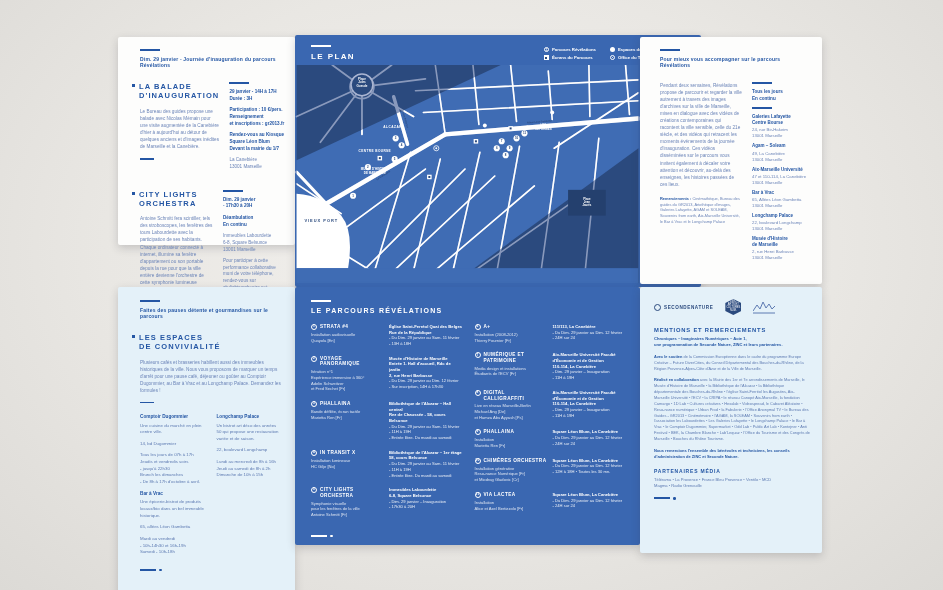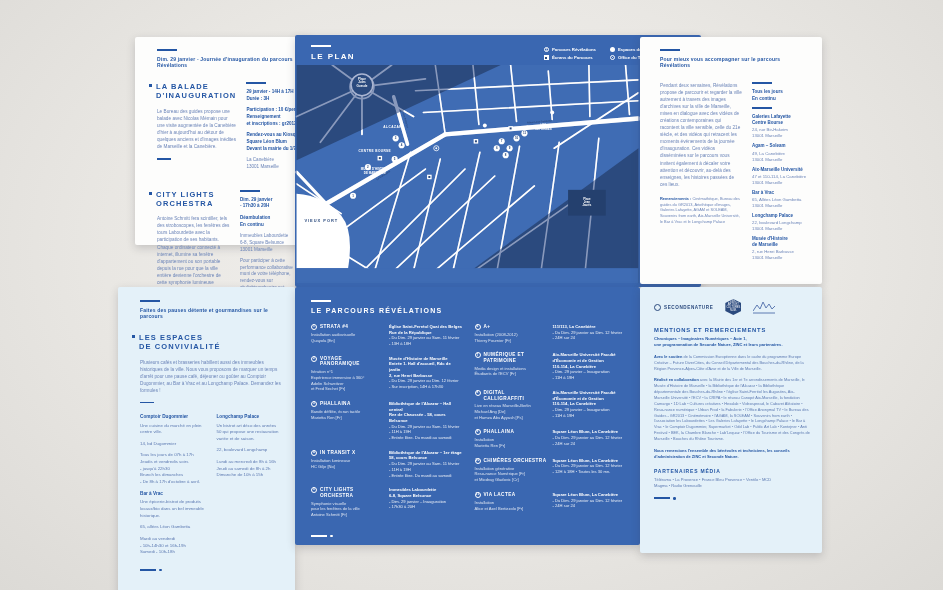--- a/index.html
+++ b/index.html
@@ -23,21 +23,21 @@
   .sec-main{flex:1;}
   .sec-aside{width:58px;flex:0 0 auto;font-size:4.6px;line-height:1.45;}
   .strong{font-weight:bold;color:#2456a4;margin-bottom:5px;}
   .lite{color:#6b84b8;margin-bottom:5px;}
   .enddot{display:flex;align-items:center;gap:3px;margin-top:8px;}
   .enddot .bar{width:16px;height:2px;background:#2456a4;}
   .enddot .dot{width:2.5px;height:2.5px;border-radius:50%;background:#2456a4;}
   .enddot.w .bar{background:#fff;} .enddot.w .dot{background:#fff;}
 
   
-  #p-tl{left:118px;top:37px;width:177px;height:208px;padding:12px 14px 10px 22px;margin-left:17px;}
+  #p-tl{left:118px;top:37px;width:177px;height:208px;padding:12px 14px 10px 22px;}
   
   #p-tm{left:295px;top:35px;width:406px;height:252px;padding:0;overflow:hidden;}
   .plan-head{display:flex;justify-content:space-between;align-items:flex-start;padding:10px 12px 4px 16px;}
   .plan-head h1{font-size:8px;letter-spacing:1.4px;margin:4px 0 0 0;font-weight:bold;}
   #legend{display:grid;grid-template-columns:auto auto;gap:3px 14px;margin-top:2px;}
   .lg-item{display:flex;align-items:center;gap:3px;font-size:4.3px;font-weight:bold;}
   .lg-ic{width:5px;height:5px;flex:0 0 auto;display:inline-flex;align-items:center;justify-content:center;}
   .ic-circle-number{border:1px solid #fff;border-radius:50%;font-size:3px;}
   .ic-circle-filled{background:#fff;border-radius:50%;}
   .ic-square{background:#fff;}

